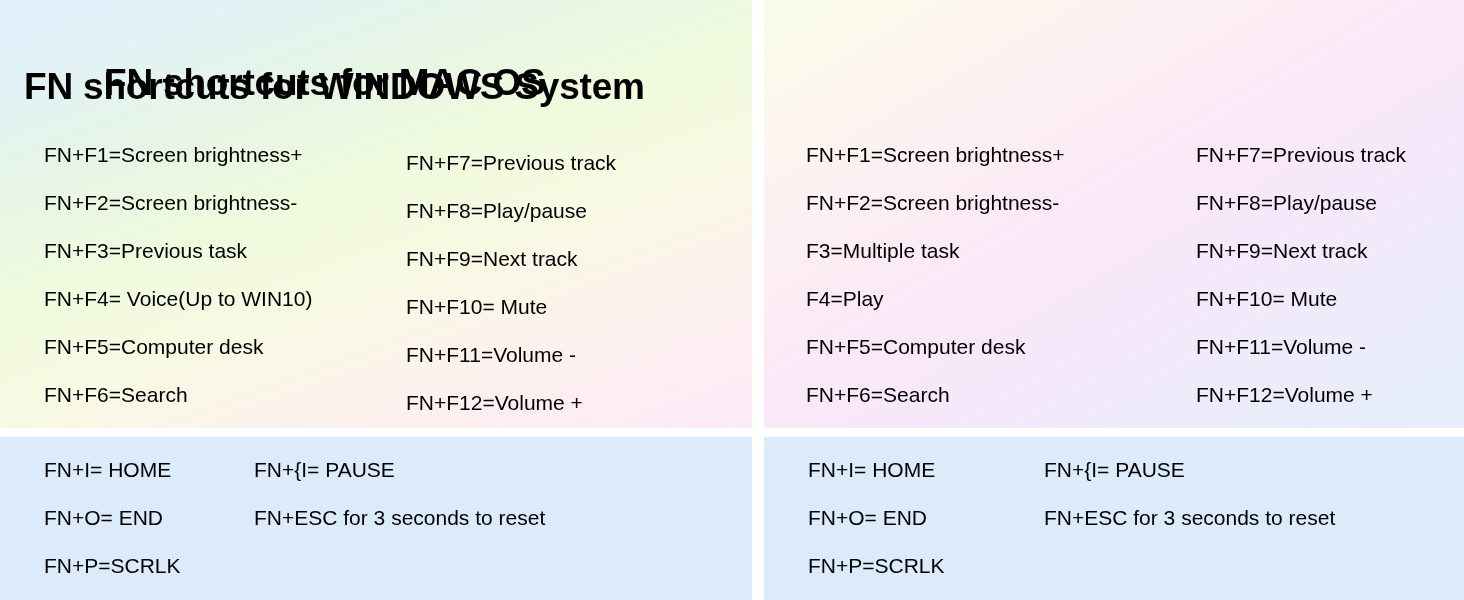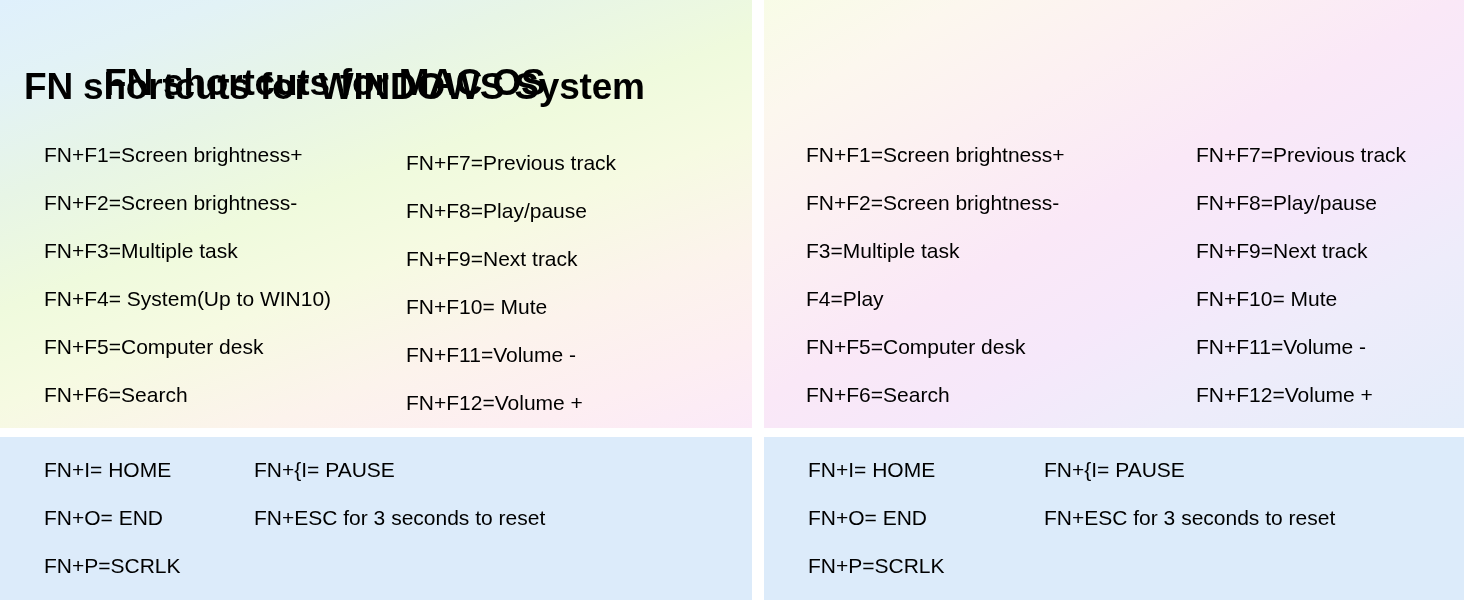--- a/index.html
+++ b/index.html
@@ -166,22 +166,22 @@
 
 <div id="sheet">
 
   <div class="panel" id="panel-windows-main">
   </div>
   <div class="panel-title" id="title-windows">FN shortcuts for WINDOWS System</div>
 
   <div class="shortcut-grid" id="grid-windows-main">
     <div class="shortcut-item col-a">FN+F1=Screen brightness+</div>
     <div class="shortcut-item col-a">FN+F2=Screen brightness-</div>
-    <div class="shortcut-item col-a">FN+F3=Multiple task</div>
-    <div class="shortcut-item col-a">FN+F4= System(Up to WIN10)</div>
+    <div class="shortcut-item col-a">FN+F3=Previous task</div>
+    <div class="shortcut-item col-a">FN+F4= Voice(Up to WIN10)</div>
     <div class="shortcut-item col-a">FN+F5=Computer desk</div>
     <div class="shortcut-item col-a">FN+F6=Search</div>
     <div class="shortcut-item col-b">FN+F7=Previous track</div>
     <div class="shortcut-item col-b">FN+F8=Play/pause</div>
     <div class="shortcut-item col-b">FN+F9=Next track</div>
     <div class="shortcut-item col-b">FN+F10= Mute</div>
     <div class="shortcut-item col-b">FN+F11=Volume -</div>
     <div class="shortcut-item col-b">FN+F12=Volume +</div>
   </div>
 

